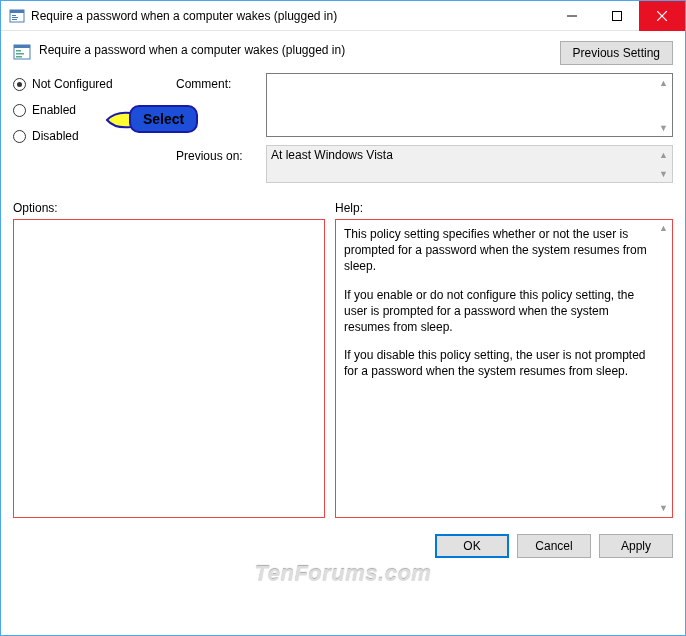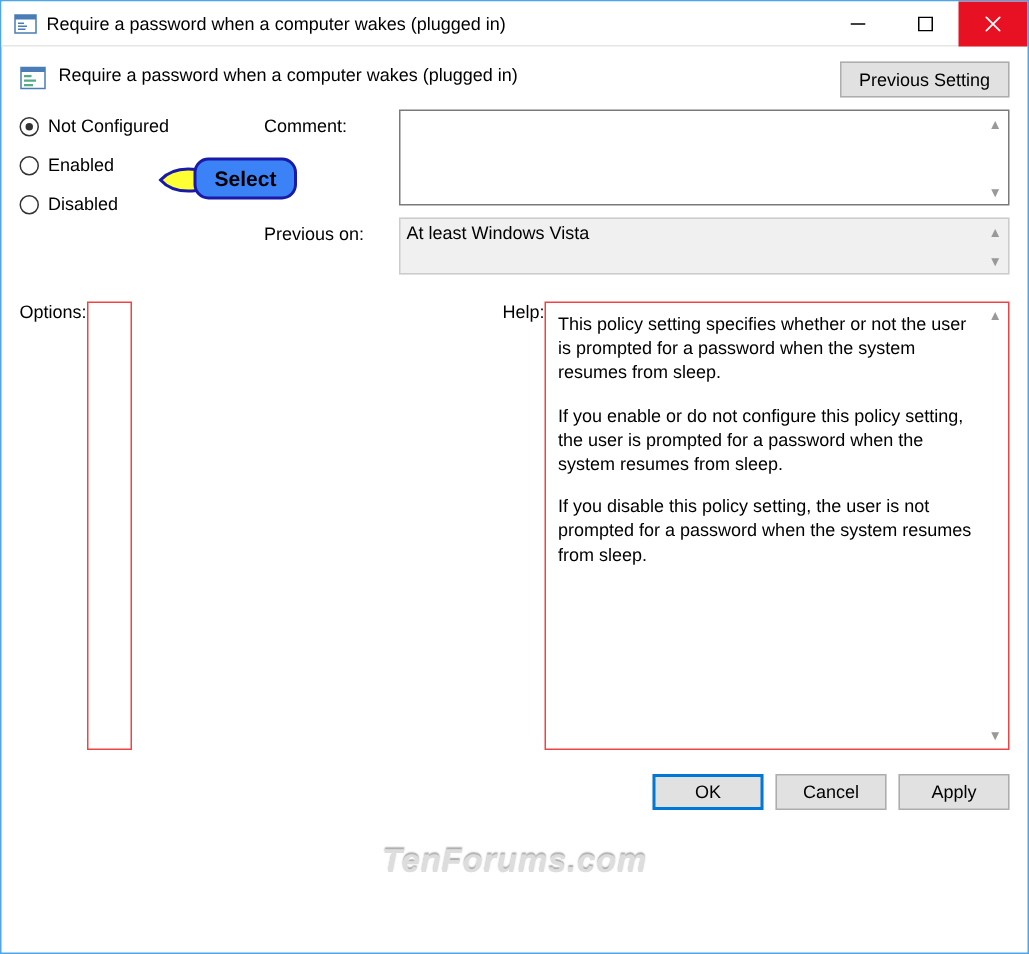--- a/index.html
+++ b/index.html
@@ -133,21 +133,21 @@
     font-size: 9px;
   }
   .scroll-arrow.up { top: 1px; }
   .scroll-arrow.down { bottom: 1px; }
 
   .lower {
     display: flex;
     gap: 10px;
     margin-top: 10px;
   }
-  .panel-col { flex: 1; display: flex; flex-direction: row;}
+  .panel-col { flex: 1; display: flex; flex-direction: column;}
   .panel-label { margin-bottom: 4px; }
   .panel {
     border: 1px solid #ef4444;
     background: #fff;
     height: 299px;
     padding: 6px 20px 6px 8px;
     font-size: 12px;
     line-height: 1.35;
     position: relative;
     overflow: hidden;
@@ -161,21 +161,21 @@
     padding: 8px 12px;
   }
 
   .callout {
     position: absolute;
     left: 128px;
     top: 104px;
     pointer-events: none;
   }
   .callout-body {
-    background: #3b82f6;
+    background: #1d4ed8;
     border: 2px solid #1a1aa8;
     border-radius: 10px;
     padding: 4px 12px;
     font-weight: bold;
     font-size: 14px;
     font-family: Arial, sans-serif;
     position: relative;
   }
   .callout svg {
     position: absolute;

